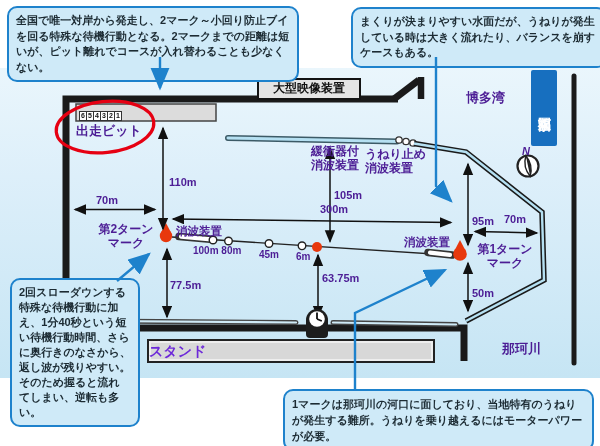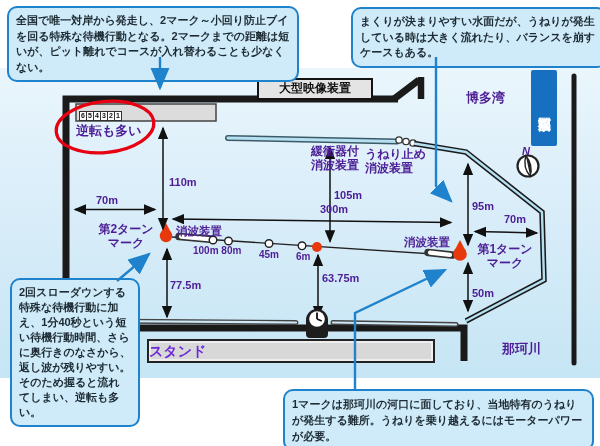--- a/index.html
+++ b/index.html
@@ -10,21 +10,21 @@
   svg.layer{position:absolute;left:0;top:0;width:600px;height:446px}
   #gfx{z-index:2}
   #topfx{z-index:7;pointer-events:none}
   .lbl{position:absolute;font-weight:bold;color:#4c1d95;z-index:4;white-space:nowrap;font-size:11px}
   .lbl.s10{font-size:10px}
   .lbl.s12{font-size:12px}
   .lbl.s13{font-size:13px}
   .two{line-height:13.5px}
   .ctr{text-align:center}
   .callout{position:absolute;background:#cfeaf8;border:2.5px solid #1e82cc;border-radius:10px;color:#1c2b33;font-size:11px;font-weight:bold;line-height:15.5px;padding:5px 7px;z-index:6;text-align:left}
-  .bigscreen{position:absolute;left:257px;top:78px;width:116px;height:22px;background:#e4e4e4;border:2.5px solid #141414;font-size:12px;font-weight:bold;text-align:center;line-height:17px;z-index:4;color:#111}
+  .bigscreen{position:absolute;left:257px;top:78px;width:104px;height:22px;background:#e4e4e4;border:2.5px solid #141414;font-size:12px;font-weight:bold;text-align:center;line-height:17px;z-index:4;color:#111}
   .stand{position:absolute;left:147px;top:339px;width:288px;height:24px;background:#d8d8d8;border:2px solid #222;box-shadow:inset 0 0 0 2px #eee;font-size:14px;font-weight:bold;text-align:left;line-height:20px;z-index:4;color:#6d28d9}
   .banner{position:absolute;left:531px;top:70px;width:26px;height:76px;background:#176fbf;color:#fff;font-size:13px;font-weight:bold;writing-mode:vertical-rl;text-orientation:upright;text-align:center;line-height:26px;letter-spacing:1px;z-index:4;border-radius:2px}
   .pitnums{position:absolute;left:79px;top:111px;display:flex;z-index:4}
   .pitnums span{display:block;width:8px;height:10px;background:#fff;border:1px solid #333;font-size:7px;line-height:8px;font-weight:bold;text-align:center;color:#111;margin-left:-1px}
   .pitnums span:first-child{margin-left:0}
   .nmark{font-style:italic;font-weight:bold;font-size:11px}
 </style>
 </head>
 <body>
 
@@ -124,21 +124,21 @@
 
 <div class="pitnums">
   <span>6</span>
   <span>5</span>
   <span>4</span>
   <span>3</span>
   <span>2</span>
   <span>1</span>
 </div>
 
-<div class="lbl s13" style="left:76px;top:122px">逆転も多い</div>
+<div class="lbl s13" style="left:76px;top:122px">出走ビット</div>
 <div class="lbl s13" style="left:466px;top:89px">博多湾</div>
 <div class="banner">福岡水面</div>
 <div class="lbl nmark" style="left:522px;top:145px">N</div>
 <div class="lbl s13" style="left:502px;top:340px">那珂川</div>
 <div class="stand"><span>スタンド</span></div>
 
 <div class="lbl s12 two ctr" style="left:311px;top:145px">
   <div>緩衝器付</div>
   <div>消波装置</div>
 </div>
@@ -160,21 +160,21 @@
 
 <div class="lbl" style="left:96px;top:194px">70m</div>
 <div class="lbl" style="left:169px;top:176px">110m</div>
 <div class="lbl" style="left:334px;top:189px">105m</div>
 <div class="lbl" style="left:320px;top:203px">300m</div>
 <div class="lbl s10" style="left:193px;top:245px">100m 80m</div>
 <div class="lbl s10" style="left:259px;top:249px">45m</div>
 <div class="lbl s10" style="left:296px;top:251px">6m</div>
 <div class="lbl" style="left:170px;top:279px">77.5m</div>
 <div class="lbl" style="left:322px;top:272px">63.75m</div>
-<div class="lbl" style="left:472px;top:200px">95m</div>
+<div class="lbl" style="left:472px;top:215px">95m</div>
 <div class="lbl" style="left:504px;top:213px">70m</div>
 <div class="lbl" style="left:472px;top:287px">50m</div>
 
 <div class="callout" style="left:7px;top:6px;width:292px">
   <span>全国で唯一対岸から発走し、2マーク～小回り防止ブイを回る特殊な待機行動となる。2マークまでの距離は短いが、ピット離れでコースが入れ替わることも少なくない。</span>
 </div>
 <div class="callout" style="left:351px;top:7px;width:256px">
   <span>まくりが決まりやすい水面だが、うねりが発生している時は大きく流れたり、バランスを崩すケースもある。</span>
 </div>
 <div class="callout" style="left:10px;top:278px;width:130px;line-height:15px">

